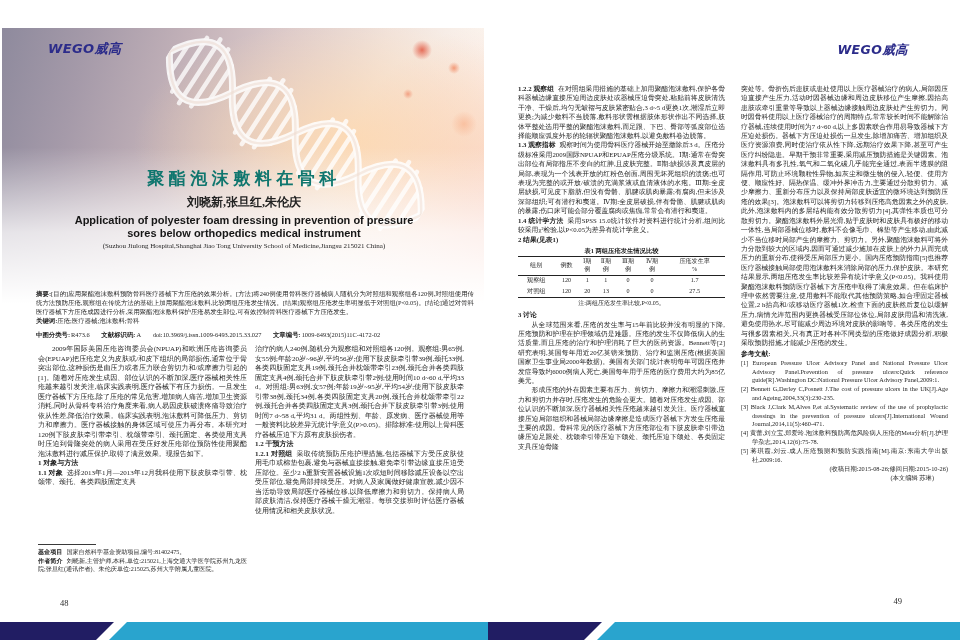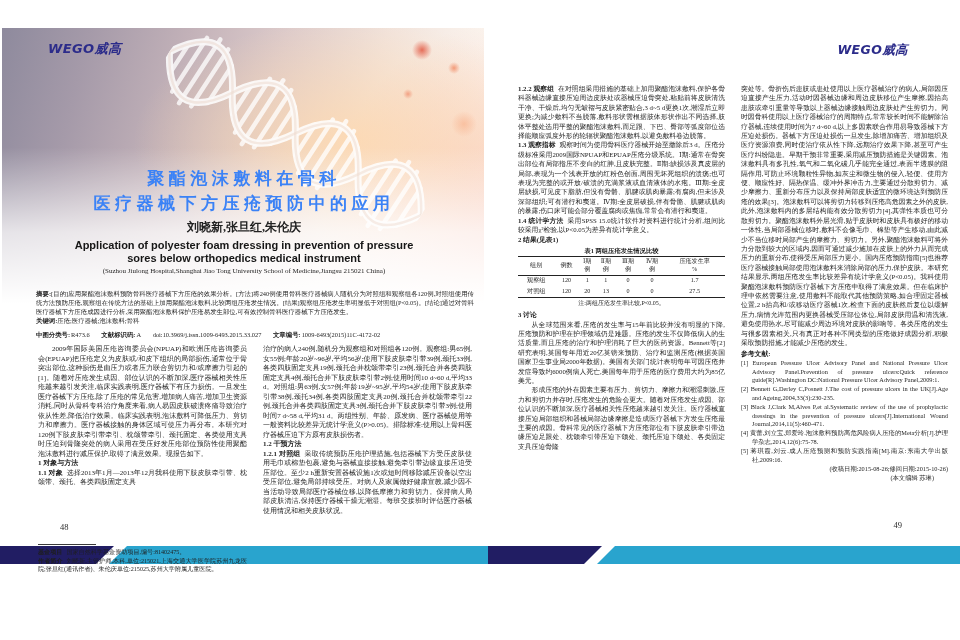--- a/index.html
+++ b/index.html
@@ -2,21 +2,21 @@
 <html><head>
 <meta charset="utf-8">
 <style>
   * { box-sizing: border-box; }
   html,body { margin:0; padding:0; }
   body {
     width:960px; height:640px; position:relative; overflow:hidden;
     background:#ffffff; color:#1e1e1e;
     font-family:"Liberation Serif","DejaVu Serif",serif;
   }
-  .page { position:absolute; top:0; height:564px; background:#fff; }
+  .page { position:absolute; top:0; height:640px; background:#fff; }
   #page-left  { left:0;   width:488px; }
   #page-right { left:488px; width:472px; }
 
   
   .hero {
     position:absolute; left:2px; top:28px; width:482px; height:284px; overflow:hidden;
     background:
       linear-gradient(to bottom, rgba(255,255,255,0) 42%, rgba(255,255,255,0.75) 72%, #ffffff 97%),
       radial-gradient(circle 9px  at 420px 22px, rgba(226,88,66,0.85), rgba(226,88,66,0) 10px),
       radial-gradient(circle 5px  at 452px 40px, rgba(240,130,90,0.75), rgba(240,130,90,0) 6px),
@@ -32,35 +32,35 @@
   .logo {
     font-family:"DejaVu Sans","Liberation Sans",sans-serif;
     font-weight:bold; font-style:italic; letter-spacing:0.4px;
     color:#2c2c8a; z-index:5;
   }
   #logo-left  { position:absolute; left:48px; top:40px; font-size:13px; }
   #logo-right { position:absolute; right:52px; top:42px; font-size:12.5px; }
 
   
   .title-block { position:absolute; left:0; top:166px; width:100%; text-align:center; z-index:4; }
-  .tz { font-size:17px; font-weight:bold; letter-spacing:4.5px; line-height:25px; color:#3b82f6; }
+  .tz { font-size:17px; font-weight:bold; letter-spacing:4.5px; line-height:25px; color:#0f766e; }
   .az { font-size:12px; font-weight:bold; margin-top:3px; color:#222; }
   .te { font-family:"Liberation Sans","DejaVu Sans",sans-serif; font-weight:bold; font-size:11px; line-height:13px; margin-top:3px; color:#161616; }
   .ae { font-size:8px; font-weight:bold; margin-top:2px; }
   .aff { font-size:7px; margin-top:2px; }
 
   
   .abstract { position:absolute; left:36px; top:289px; width:438px; font-size:6.4px; line-height:9px; text-align:justify; z-index:4; }
   .kw-line { margin-top:0; }
   .meta-line { position:absolute; left:36px; top:331px; width:438px; font-size:6.4px; white-space:nowrap; z-index:4; }
   .meta-line b { margin-right:1px; }
   .meta-gap { display:inline-block; width:10px; }
 
   
-  .cols  { position:absolute; left:38px; top:345px; width:434px; height:248px; display:flex; gap:16px; z-index:4; }
+  .cols  { position:absolute; left:38px; top:345px; width:434px; height:248px; display:flex; gap:8px; z-index:4; }
   .col   { width:209px; font-size:7px; line-height:9.5px; text-align:justify; overflow:hidden; }
   #lp-col1 .bodytxt { height:194px; overflow:hidden; }
   .para  { margin:0; text-indent:2em; }
   .para-flush { margin:0; text-indent:0; }
   .sec-h { margin:0; font-weight:bold; }
   .runin { font-weight:bold; margin-right:4px;margin-top:30px; }
 
   .footnote { position:relative; margin-top:5px; padding-top:4px; font-size:6.1px; line-height:8.7px; text-align:justify; }
   .footnote::before { content:""; position:absolute; top:0; left:0; width:58px; border-top:1px solid #3a3a3a; }
   .fn-item { margin:0; }
@@ -132,21 +132,20 @@
         <path d="M0,45 C25,3 50,3 75,45 C100,87 125,87 150,45 C175,3 200,3 225,45 C250,87 275,87 300,45"></path>
         <path d="M0,45 C25,87 50,87 75,45 C100,3 125,3 150,45 C175,87 200,87 225,45 C250,3 275,3 300,45"></path>
       </g>
     </svg>
   </div>
 
   <div class="logo" id="logo-left">WEGO威高</div>
 
   <div class="title-block">
     <div class="tz">聚酯泡沫敷料在骨科</div>
-    <div class="tz">医疗器械下方压疮预防中的应用</div>
     <div class="az">刘晓新,张旦红,朱伦庆</div>
     <div class="te">Application of polyester foam dressing in prevention of pressure</div>
     <div class="te" style="margin-top:0;">sores below orthopedics medical instrument</div>
     <div class="aff">(Suzhou Jiulong Hospital,Shanghai Jiao Tong University School of Medicine,Jiangsu 215021 China)</div>
   </div>
 
   <div class="abstract">
     <p class="para-flush"><b>摘要:</b><span>[目的]应用聚酯泡沫敷料预防骨科医疗器械下方压疮的效果分析。[方法]将240例使用骨科医疗器械病人随机分为对照组和观察组各120例,对照组使用传统方法预防压疮,观察组在传统方法的基础上加用聚酯泡沫敷料,比较两组压疮发生情况。[结果]观察组压疮发生率明显低于对照组(P&lt;0.05)。[结论]通过对骨科医疗器械下方压疮成因进行分析,采用聚酯泡沫敷料保护压疮易发生部位,可有效控制骨科医疗器械下方压疮发生。</span></p>
     <p class="para-flush kw-line"><b>关键词:</b><span>压疮;医疗器械;泡沫敷料;骨科</span></p>
   </div>

